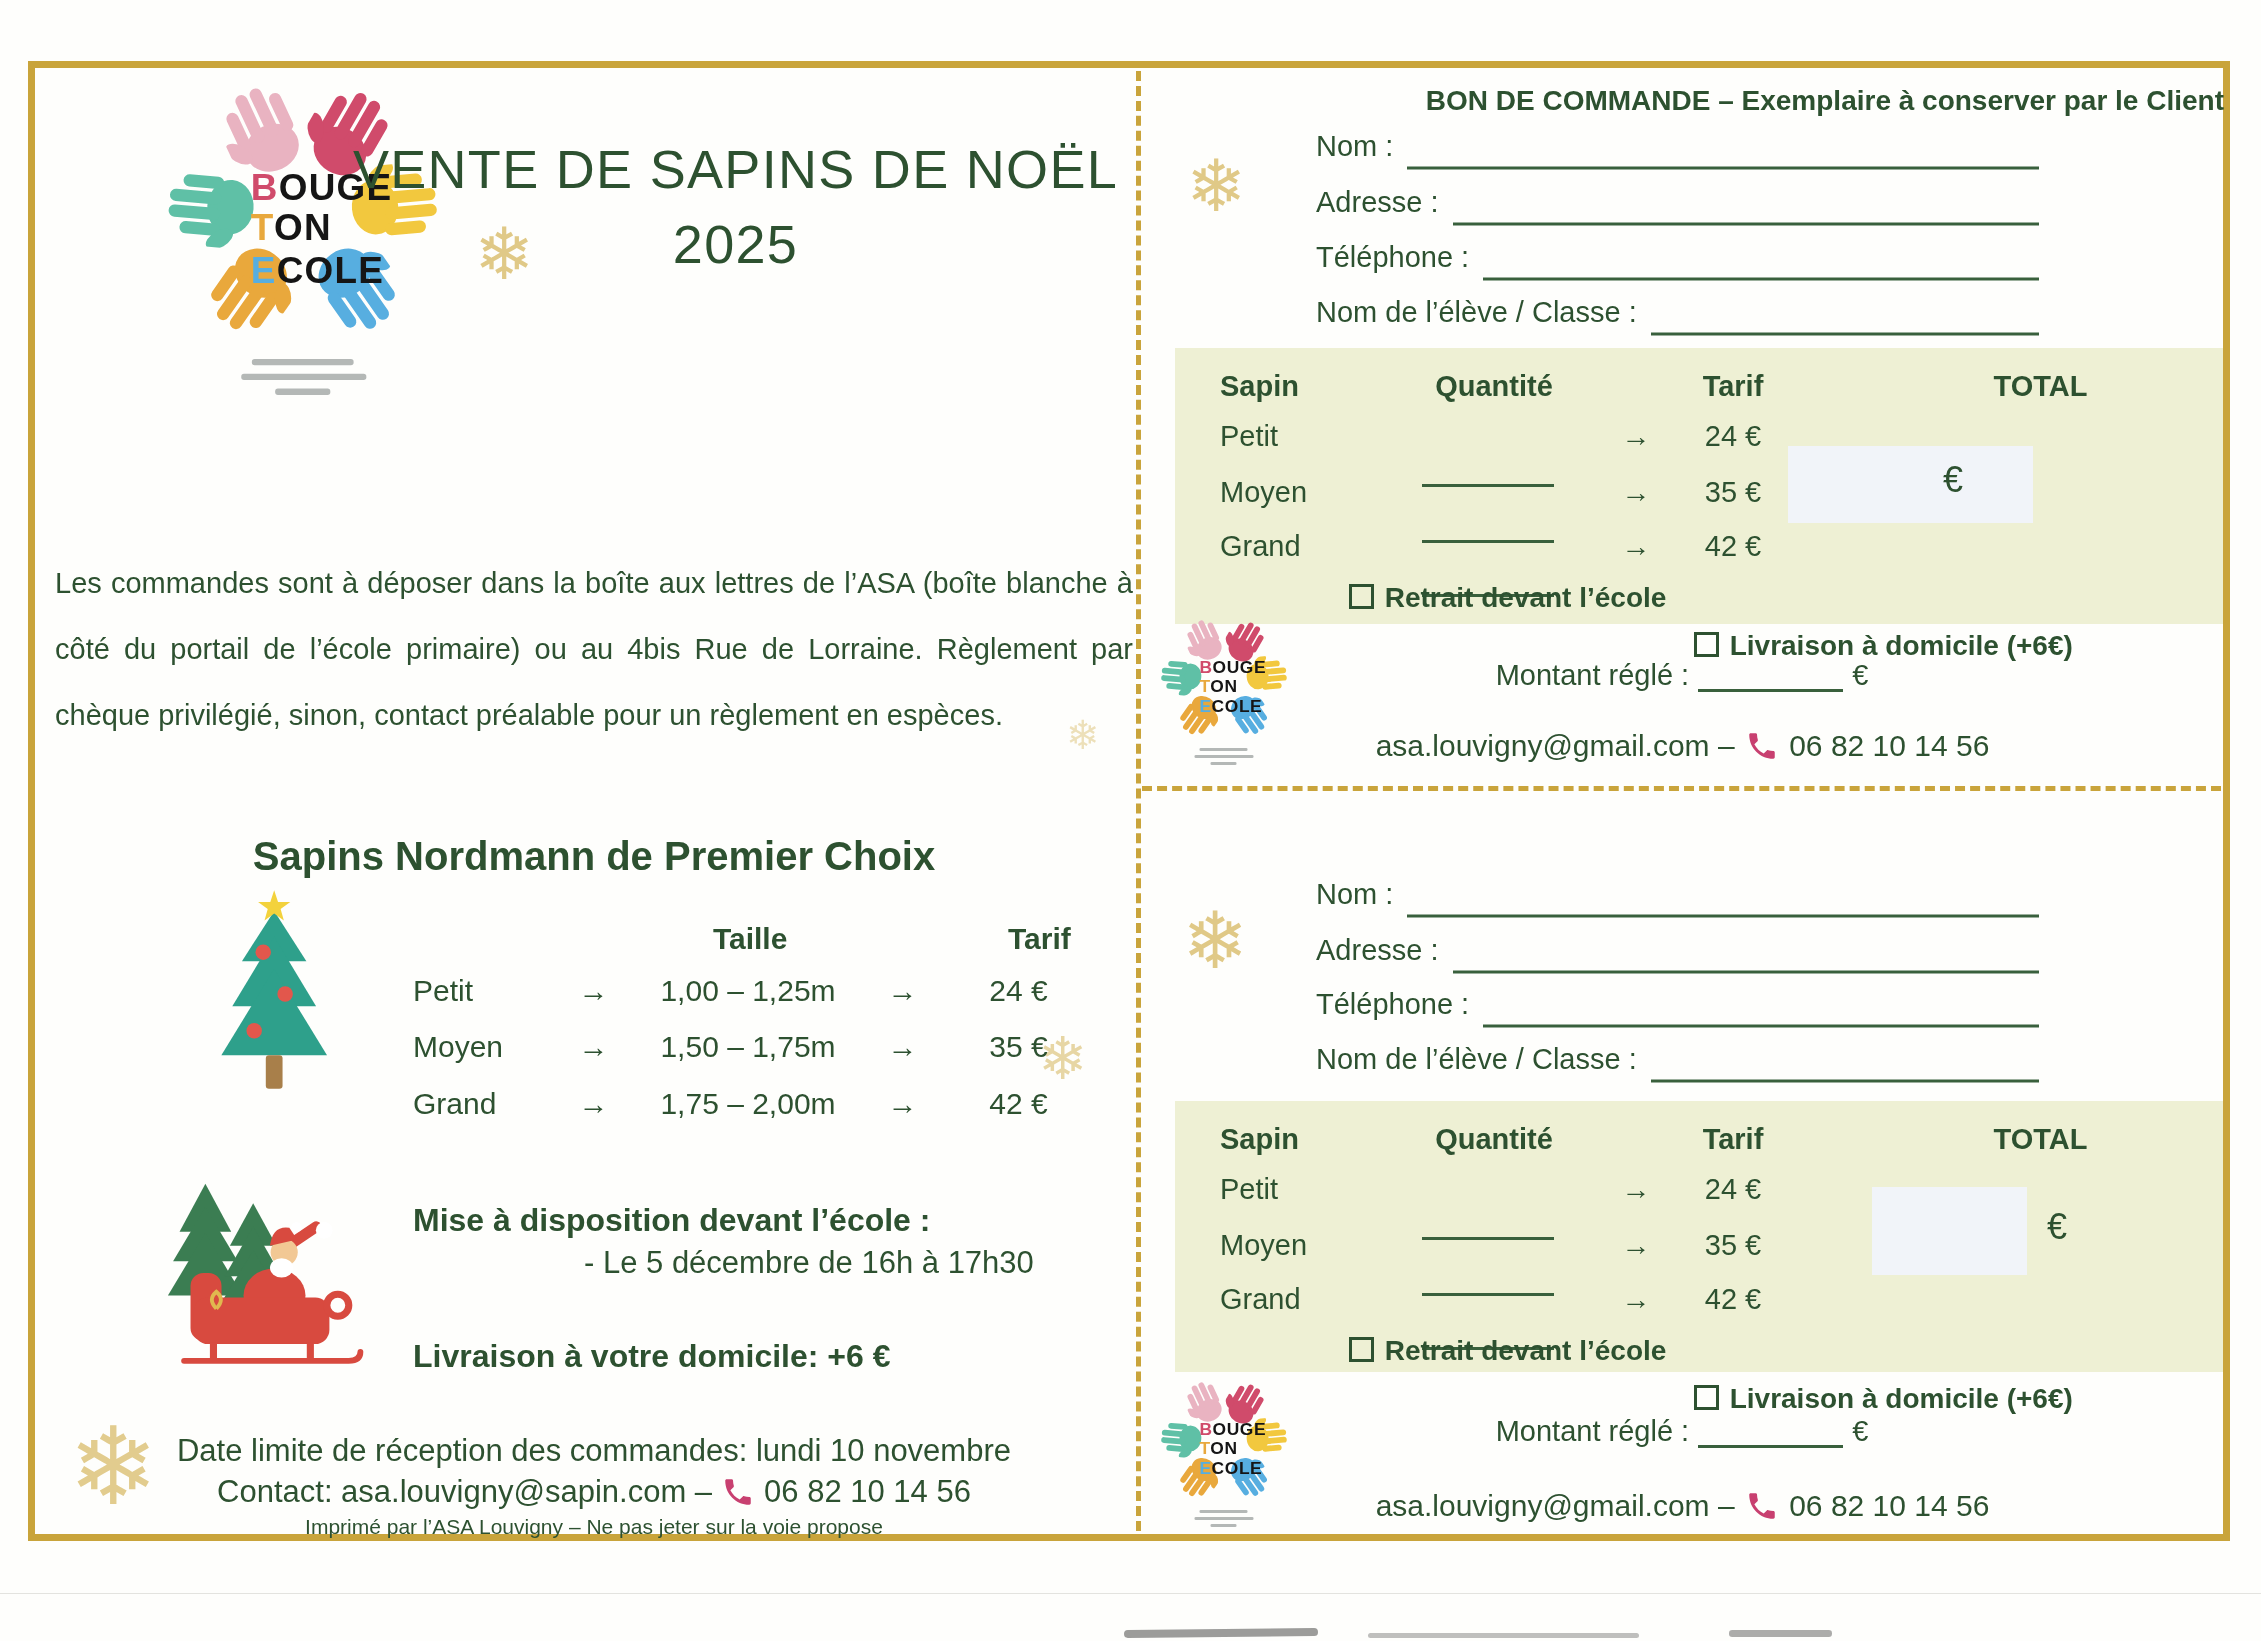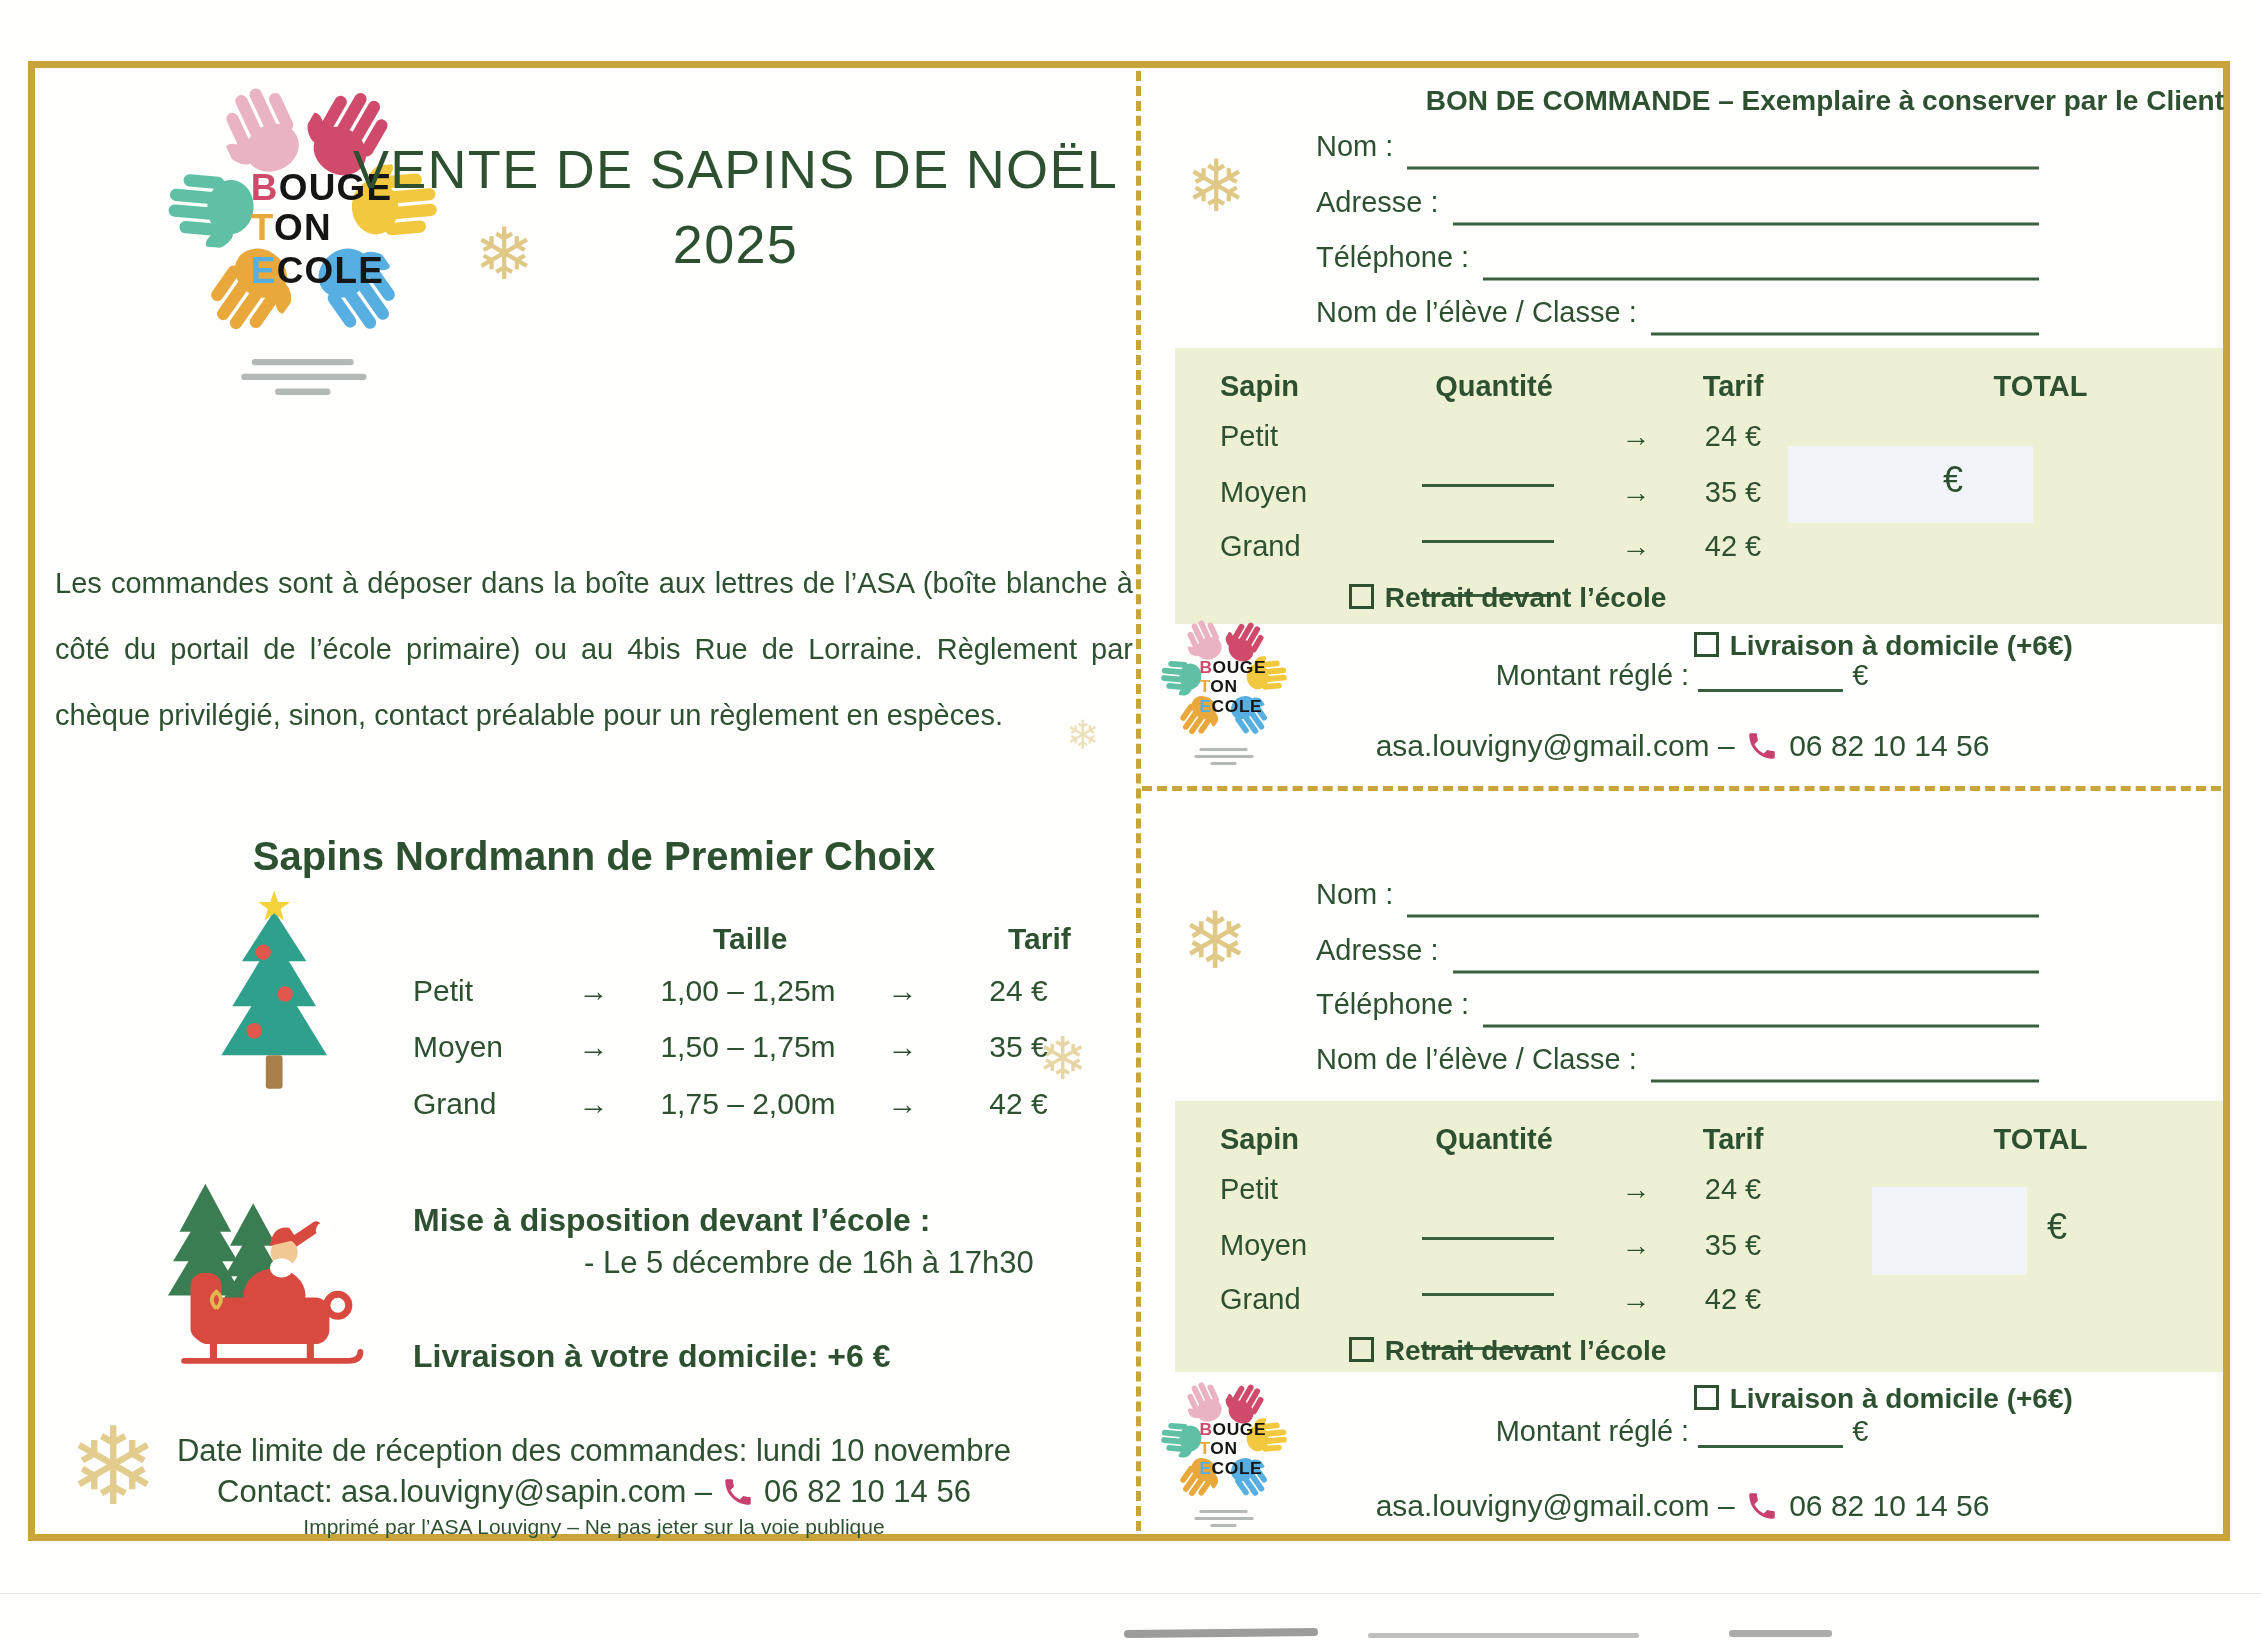--- a/index.html
+++ b/index.html
@@ -286,21 +286,21 @@
   <div class="abs center" id="deadline">Date limite de réception des commandes: lundi 10 novembre</div>
 
   <div class="abs" id="contact">
     <span>Contact: asa.louvigny@sapin.com –</span>
     <svg class="phone-svg" viewBox="0 0 24 24">
       <path fill="#c84070" d="M6.62 10.79c1.44 2.83 3.76 5.14 6.59 6.59l2.2-2.2c.27-.27.67-.36 1.02-.24 1.12.37 2.33.57 3.57.57.55 0 1 .45 1 1V20c0 .55-.45 1-1 1-9.39 0-17-7.61-17-17 0-.55.45-1 1-1h3.5c.55 0 1 .45 1 1 0 1.25.2 2.45.57 3.57.11.35.03.74-.25 1.02l-2.2 2.2z"></path>
     </svg>
     <span>06 82 10 14 56</span>
   </div>
 
-  <div class="abs center" id="imprint">Imprimé par l’ASA Louvigny – Ne pas jeter sur la voie publique</div>
+  <div class="abs center" id="imprint">Imprimé par l’ASA Louvigny – Ne pas jeter sur la voie propose</div>
 
   <div class="form form--a">
     <div class="f-title">BON DE COMMANDE – Exemplaire à conserver par le Client</div>
 
     <div class="f-field ff0">
       <span class="lbl">Nom :</span>
       <span class="fill"></span>
     </div>
     <div class="f-field ff1">
       <span class="lbl">Adresse :</span>

